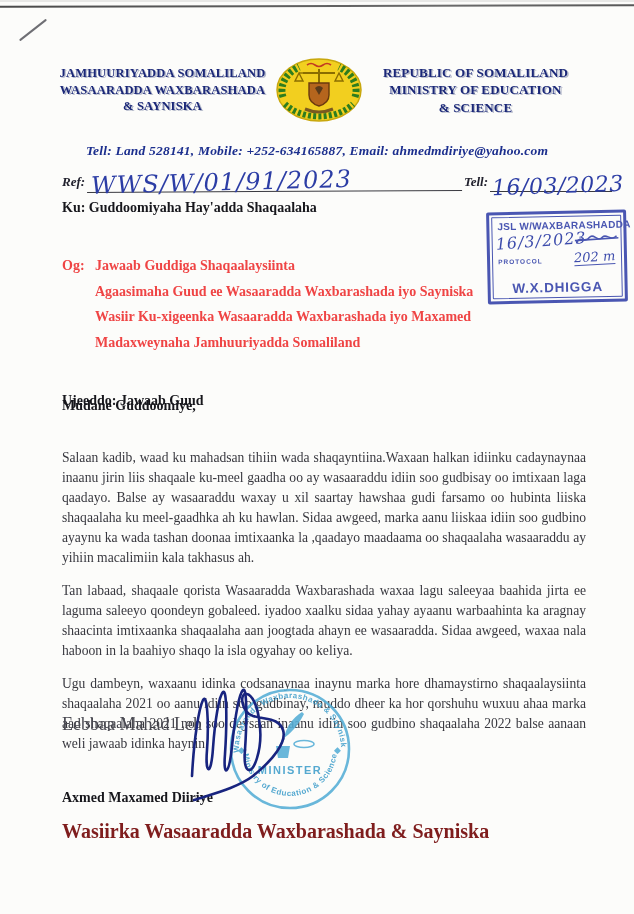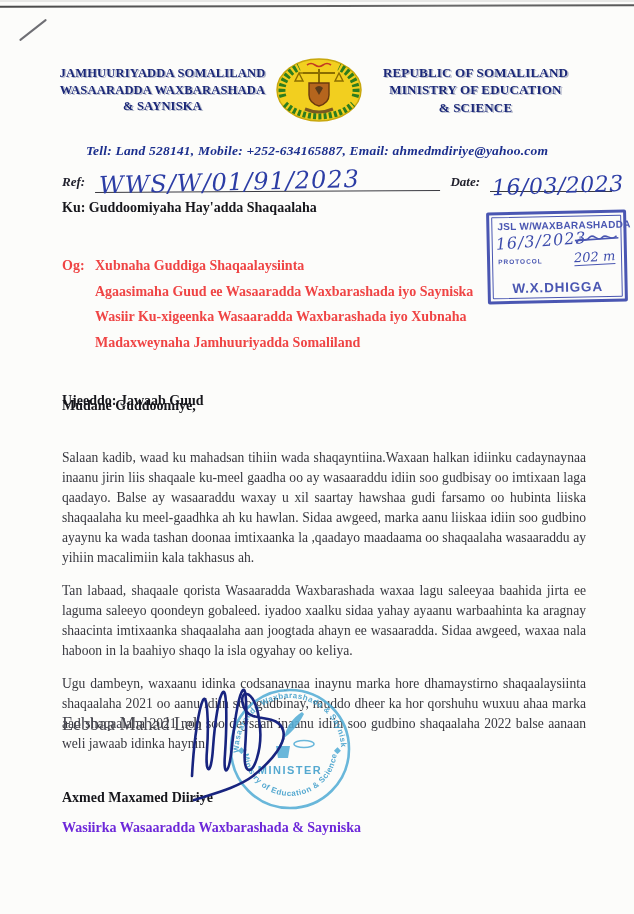--- a/index.html
+++ b/index.html
@@ -28,21 +28,21 @@
   .office-title { position:absolute; top:106px; left:0; width:100%;
     text-align:center; font-family:"Liberation Sans", sans-serif;
     font-size:30px; font-weight:bold; color:#333338;
     text-shadow:1px 1px 0 rgba(90,90,100,0.35); }
   .contact-line { position:absolute; top:141px; left:0; width:100%;
     text-align:center; font-style:italic; font-weight:bold;
     font-size:13.5px; color:#1c2f8e; letter-spacing:0.2px; }
 
   
   .ref-row { position:absolute; top:160px; left:62px; width:550px;
-    display:flex; align-items:flex-end;gap:8px; }
+    display:flex; align-items:flex-end; }
   .ref-label,.date-label { font-style:italic; font-weight:bold;
     font-size:13px; color:#22222e; padding-bottom:2px; white-space:nowrap; }
   .ref-rule { flex:1; border-bottom:1.6px solid #3a3a40; position:relative;
     height:30px; margin:0 2px; transform:rotate(-0.3deg); }
   .date-rule { width:122px; border-bottom:1.6px solid #3a3a40; position:relative;
     height:30px; margin-left:2px; }
   .handwriting { font-family:"DejaVu Serif", serif; font-style:italic;
     color:#2c3da5; white-space:nowrap; }
   .ref-value { position:absolute; left:4px; bottom:-5px; font-size:24px;
     letter-spacing:1px; transform:rotate(-1.2deg); }
@@ -90,21 +90,21 @@
 
   .closing { position:absolute; top:712px; left:62px; font-size:18px; color:#4a4a52; }
 
   
   .minister-stamp { position:absolute; top:684px; left:226px; z-index:1; }
   .signature { position:absolute; top:676px; left:182px; z-index:2; }
 
   .signatory-name { position:absolute; top:788px; left:62px;
     font-size:14px; font-weight:bold; color:#17171c; }
   .signatory-title { position:absolute; top:818px; left:62px;
-    font-size:14px; font-weight:bold; color:#6d28d9; }
+    font-size:20px; font-weight:bold; color:#7f1d1d; }
 </style>
 </head>
 <body>
 
 <div class="page">
 
   <div class="scan-top-line"></div>
   <div class="pen-mark"></div>
 
   <div class="header">
@@ -137,21 +137,21 @@
     </div>
   </div>
 
   <div class="contact-line">Tell: Land 528141, Mobile: +252-634165887, Email: ahmedmdiriye@yahoo.com</div>
 
   <div class="ref-row">
     <span class="ref-label">Ref:</span>
     <span class="ref-rule">
       <span class="handwriting ref-value">WWS/W/01/91/2023</span>
     </span>
-    <span class="date-label">Date:</span>
+    <span class="date-label">Tell:</span>
     <span class="date-rule">
       <span class="handwriting date-value">16/03/2023</span>
     </span>
   </div>
 
   <div class="to-line">Ku: Guddoomiyaha Hay'adda Shaqaalaha</div>
 
   <div class="protocol-stamp">
     <div class="protocol-inner">
       <div class="ps-line1">JSL W/WAXBARASHADDA</div>
@@ -164,24 +164,24 @@
       </div>
       <div class="ps-protocol">PROTOCOL</div>
       <div class="ps-note handwriting">202 m</div>
       <div class="ps-bottom">W.X.DHIGGA</div>
     </div>
   </div>
 
   <div class="og-block">
     <div class="og-row">
       <span class="og-label">Og:</span>
-      <span>Xubnaha Guddiga Shaqaalaysiinta</span>
+      <span>Jawaab Guddiga Shaqaalaysiinta</span>
     </div>
     <div class="og-indent">Agaasimaha Guud ee Wasaaradda Waxbarashada iyo Sayniska</div>
-    <div class="og-indent">Wasiir Ku-xigeenka Wasaaradda Waxbarashada iyo Xubnaha</div>
+    <div class="og-indent">Wasiir Ku-xigeenka Wasaaradda Waxbarashada iyo Maxamed</div>
     <div class="og-indent">Madaxweynaha Jamhuuriyadda Somaliland</div>
   </div>
 
   <div class="subject-line">Ujeeddo: Jawaab Guud</div>
   <div class="salutation">Mudane Guddoomiye,</div>
 
   <div class="body-text">
     <p>Salaan kadib, waad ku mahadsan tihiin wada shaqayntiina.Waxaan halkan idiinku cadaynaynaa inaanu jirin liis shaqaale ku-meel gaadha oo ay wasaaraddu idiin soo gudbisay oo imtixaan laga qaadayo. Balse ay wasaaraddu waxay u xil saartay hawshaa gudi farsamo oo hubinta liiska shaqaalaha ku meel-gaadhka ah ku hawlan. Sidaa awgeed, marka aanu liiskaa idiin soo gudbino ayaynu ka wada tashan doonaa imtixaanka la ,qaadayo maadaama oo shaqaalaha wasaaraddu ay yihiin macalimiin kala takhasus ah.</p>
     <p>Tan labaad, shaqaale qorista Wasaaradda Waxbarashada waxaa lagu saleeyaa baahida jirta ee laguma saleeyo qoondeyn gobaleed. iyadoo xaalku sidaa yahay ayaanu warbaahinta ka aragnay shaacinta imtixaanka shaqaalaha aan joogtada ahayn ee wasaaradda. Sidaa awgeed, waxaa nala haboon in la baahiyo shaqo la isla ogyahay oo keliya.</p>
     <p>Ugu dambeyn, waxaanu idinka codsanaynaa inaynu marka hore dhamaystirno shaqaalaysiinta shaqaalaha 2021 oo aanu idiin soo gudbinay, muddo dheer ka hor qorshuhu wuxuu ahaa marka aad shaqaalaha 2021 noo soo deysaan inaanu idiin soo gudbino shaqaalaha 2022 balse aanaan weli jawaab idinka haynin.</p>

